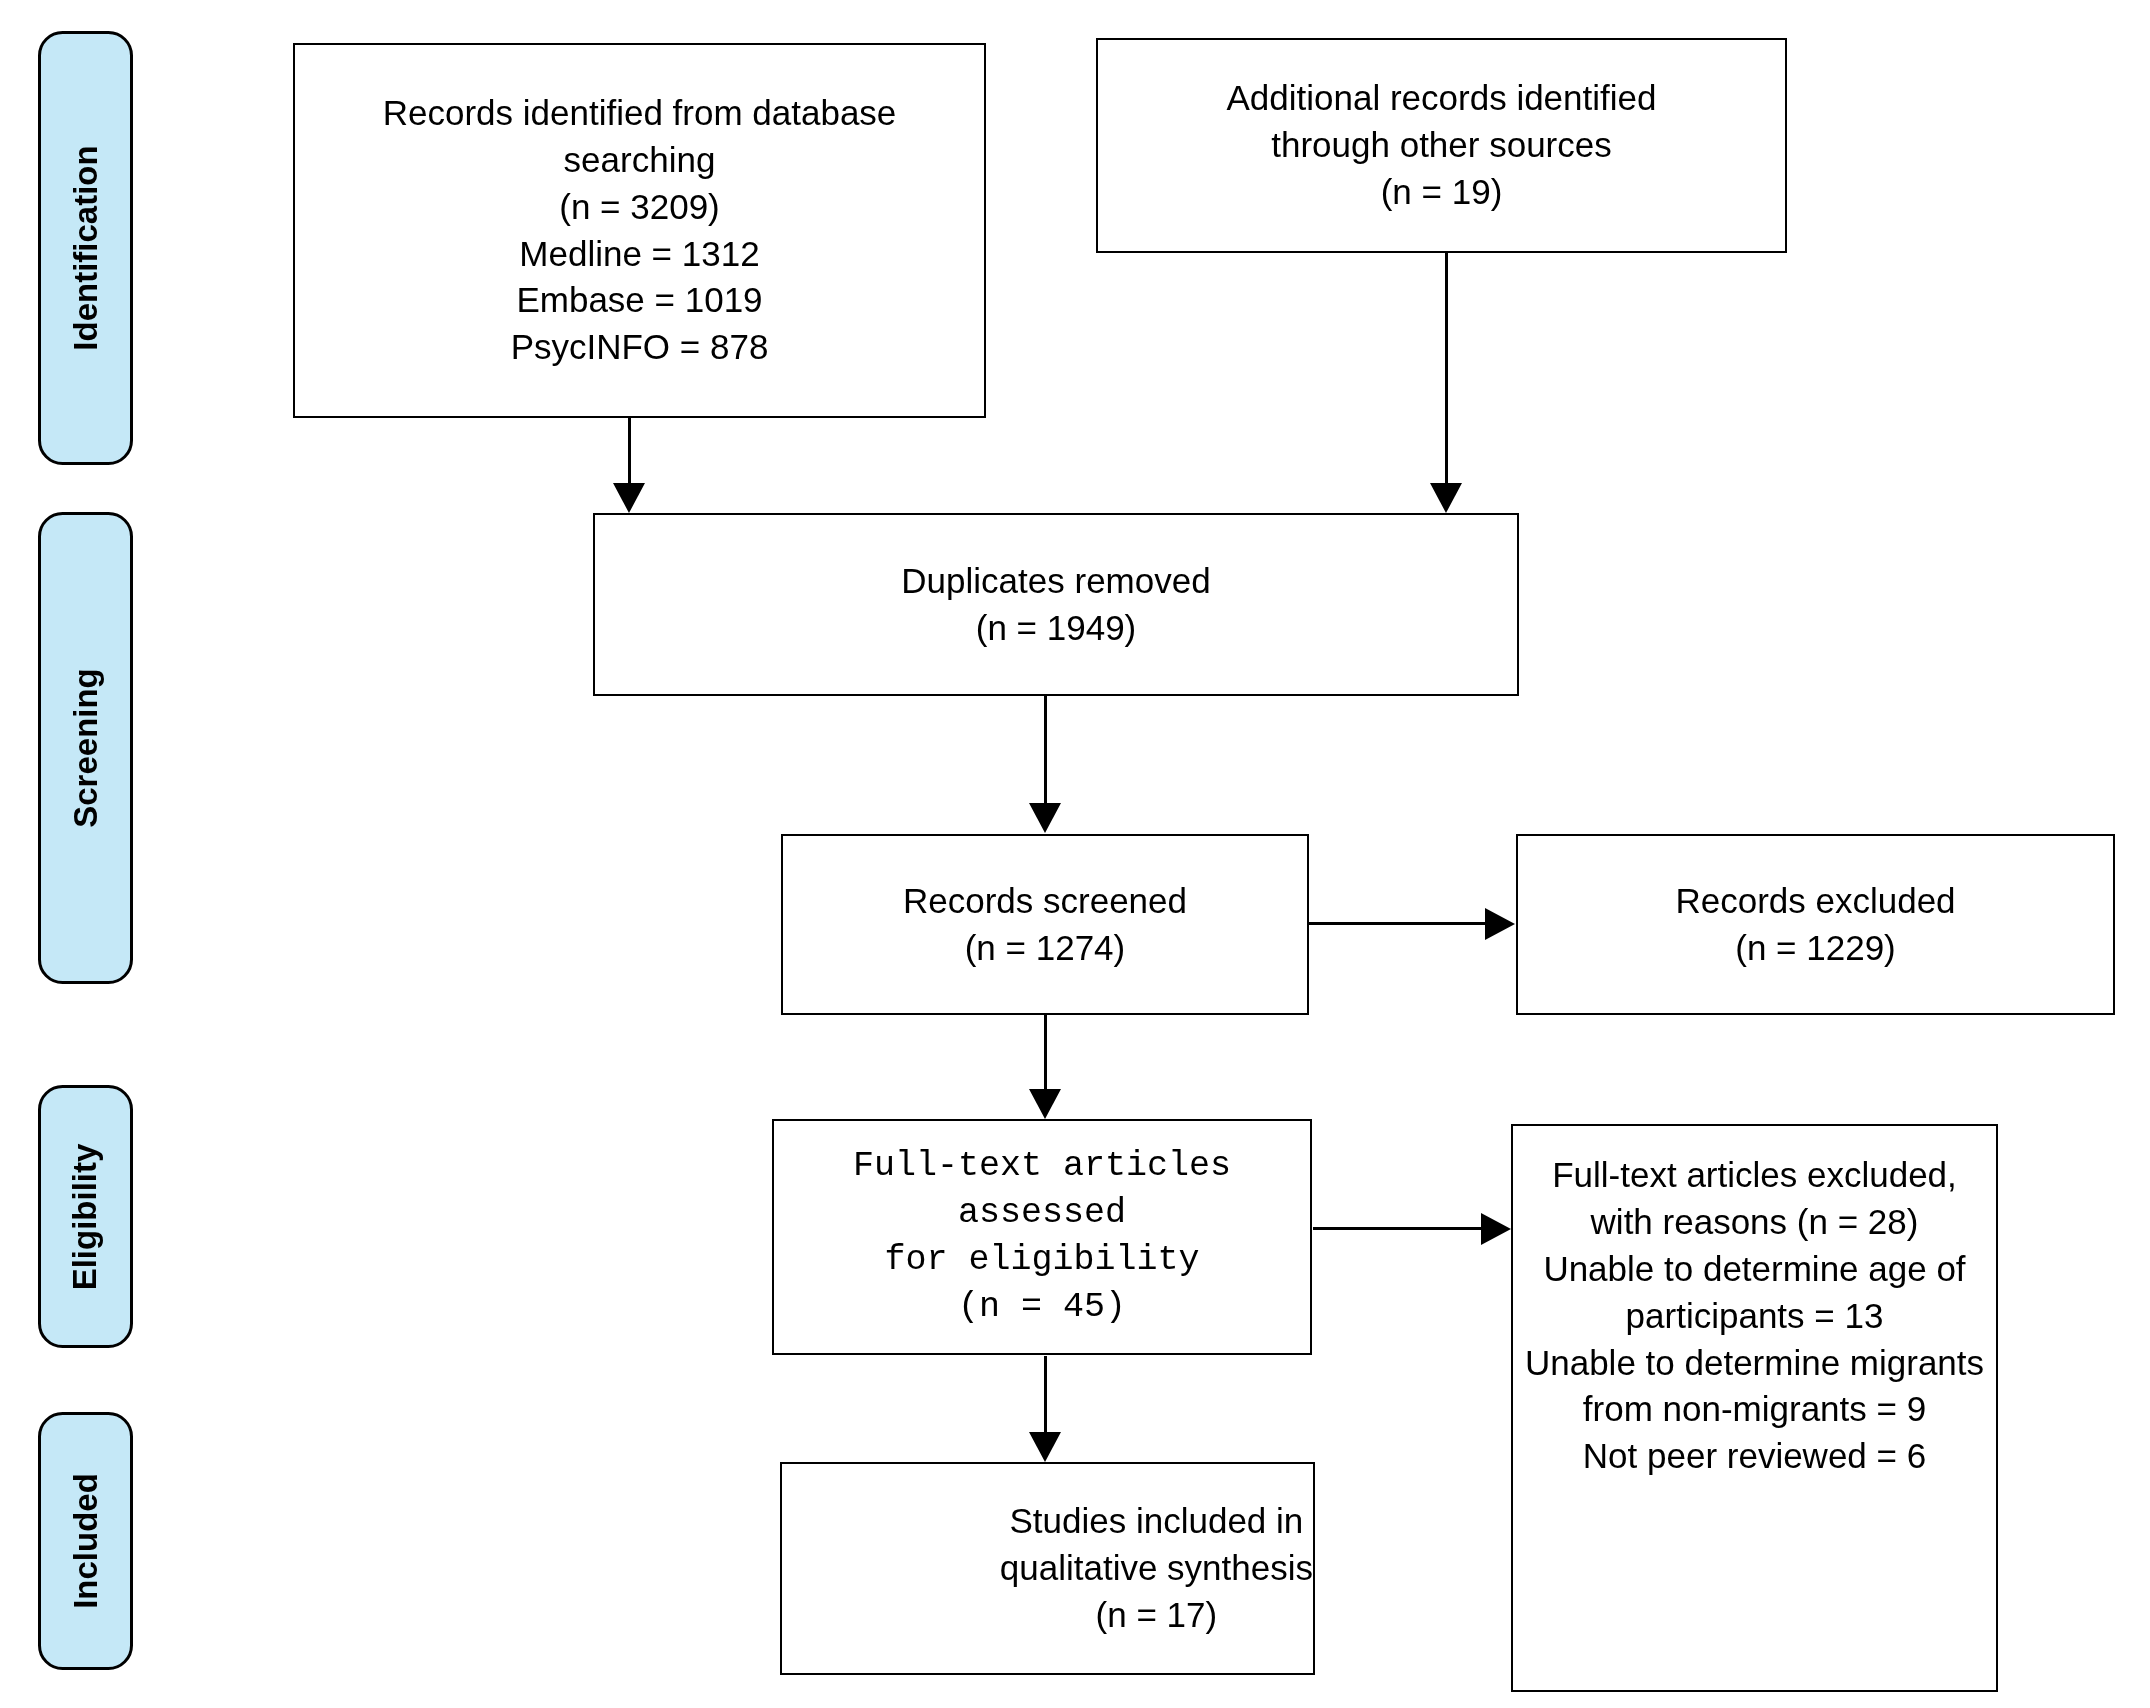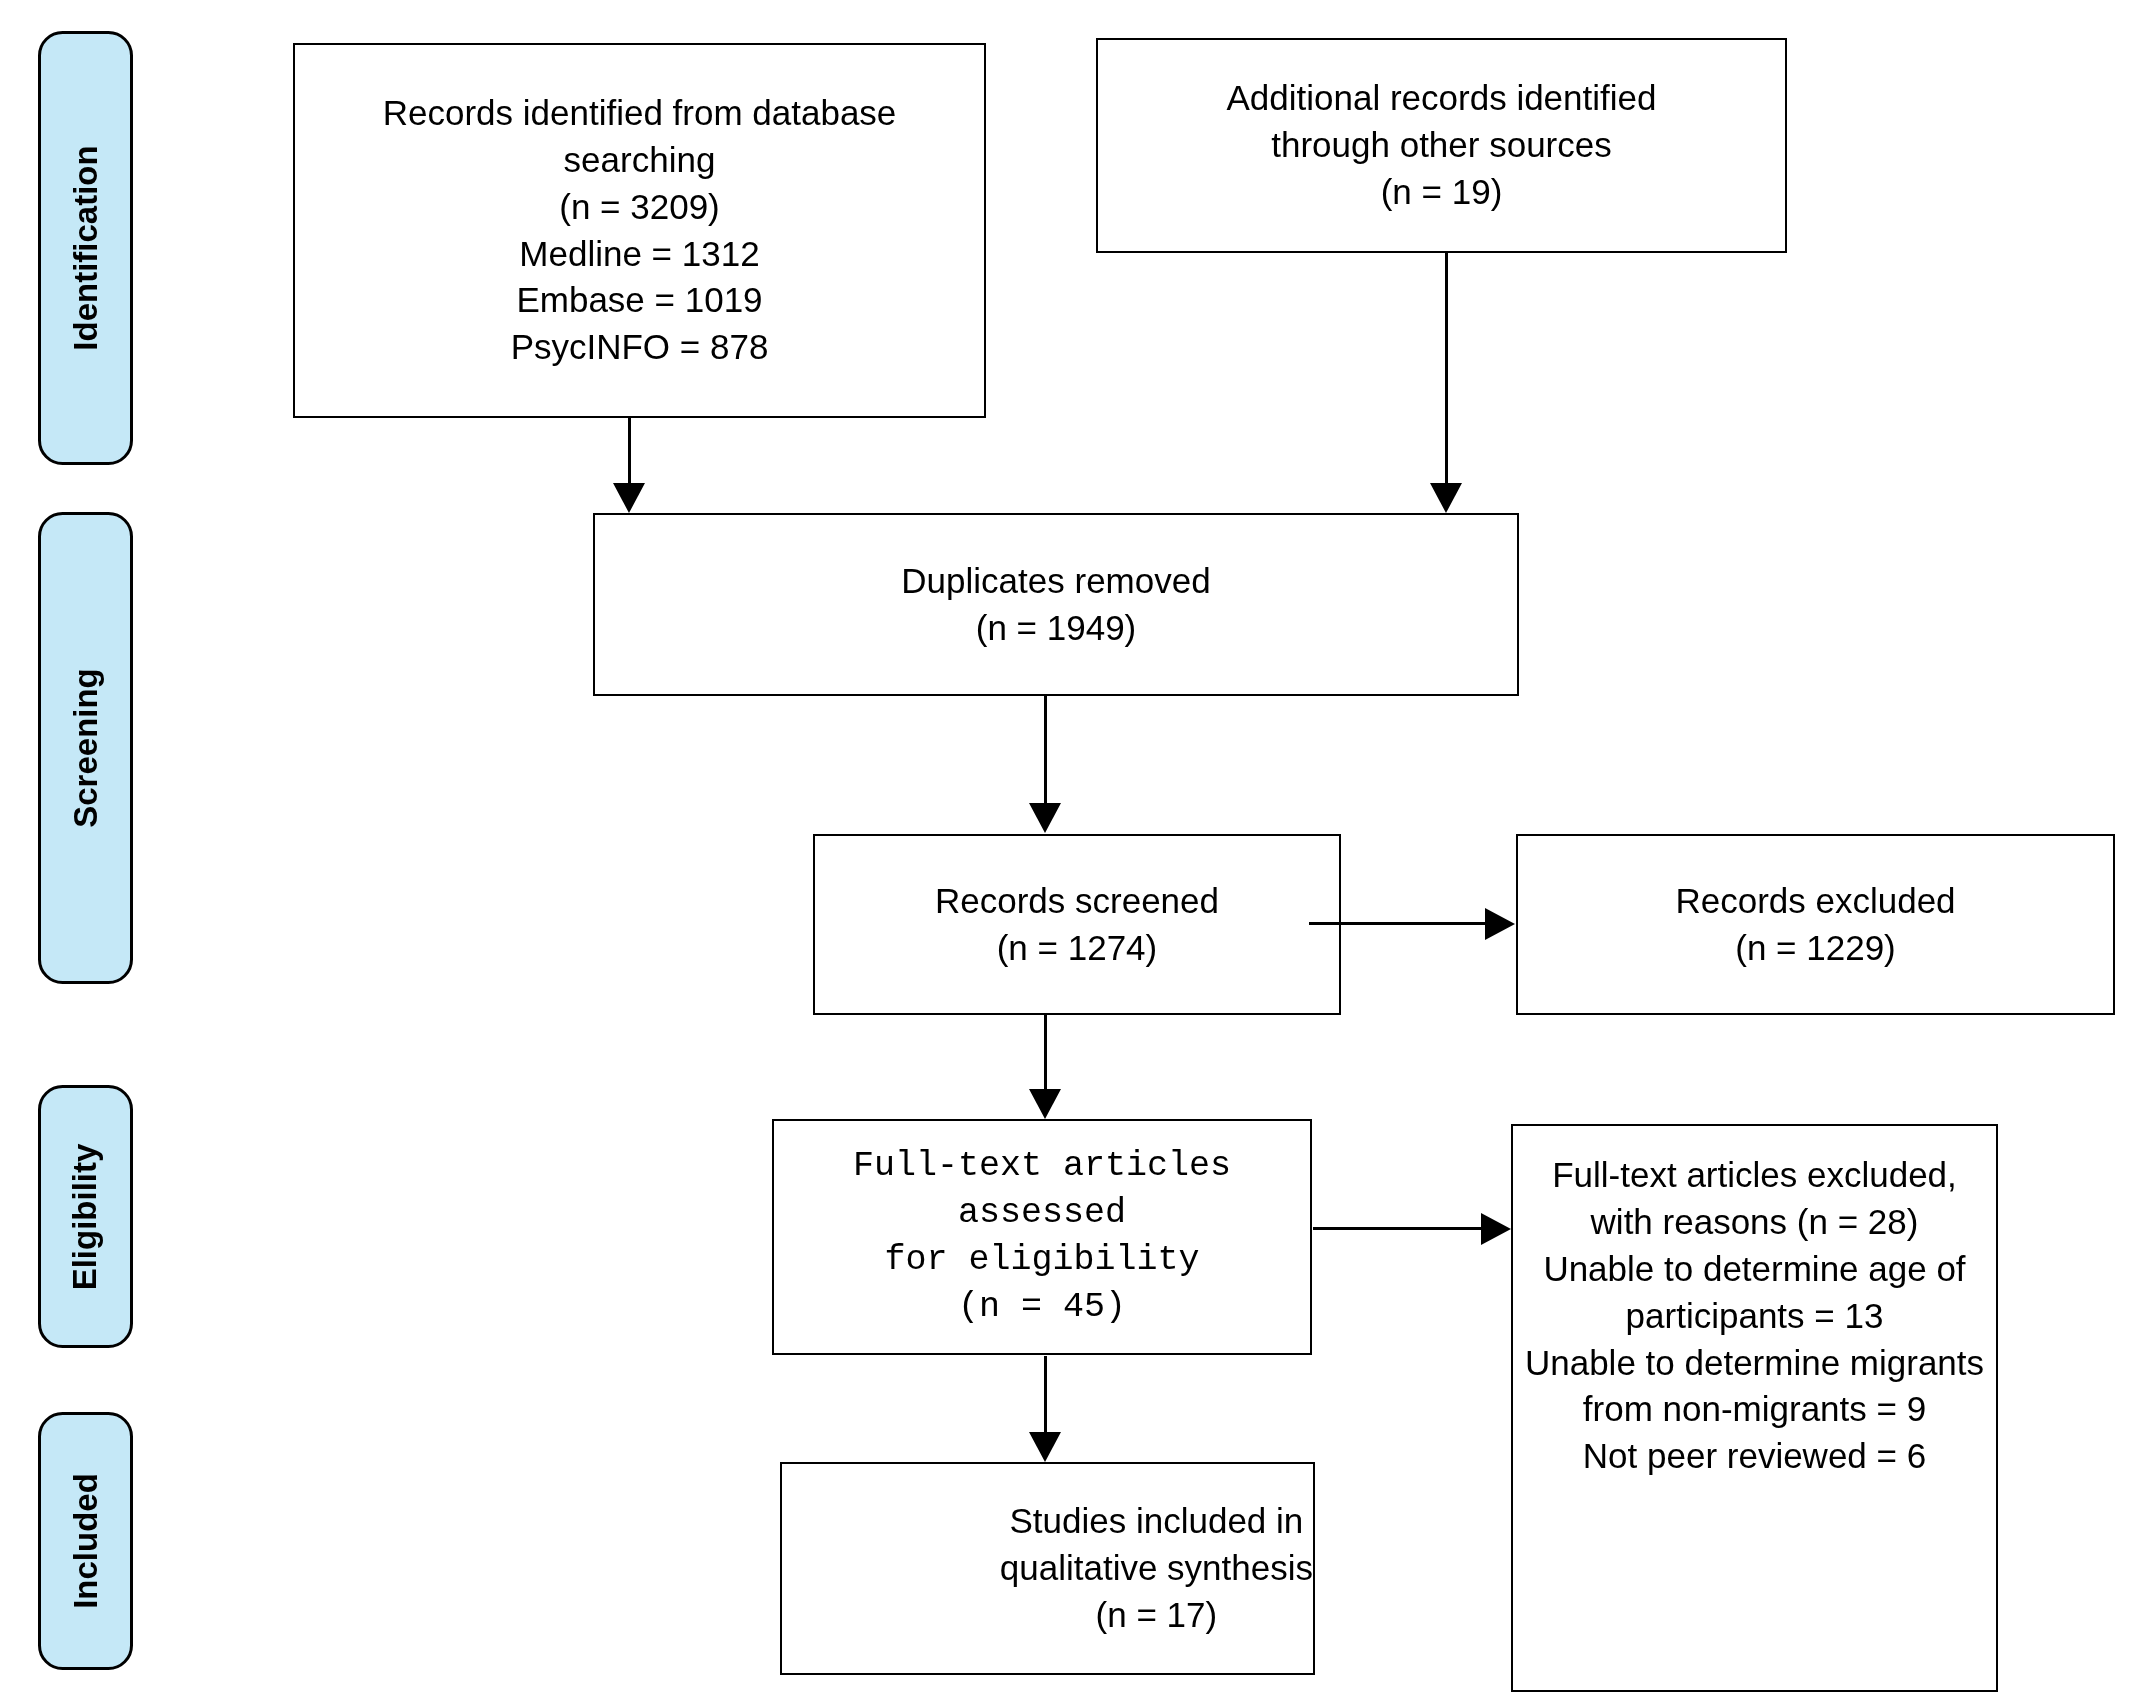--- a/index.html
+++ b/index.html
@@ -96,21 +96,21 @@
     <span class="txt">Additional records identified
 through other sources
 (n = 19)</span>
   </div>
 
   <div class="box" style="left:593px; top:513px; width:926px; height:183px;">
     <span class="txt">Duplicates removed
 (n = 1949)</span>
   </div>
 
-  <div class="box" style="left:781px; top:834px; width:528px; height:181px;margin-left:32px;">
+  <div class="box" style="left:781px; top:834px; width:528px; height:181px;">
     <span class="txt">Records screened
 (n = 1274)</span>
   </div>
 
   <div class="box" style="left:1516px; top:834px; width:599px; height:181px;">
     <span class="txt">Records excluded
 (n = 1229)</span>
   </div>
 
   <div class="box" style="left:772px; top:1119px; width:540px; height:236px;font-family:Liberation Mono, monospace;">

